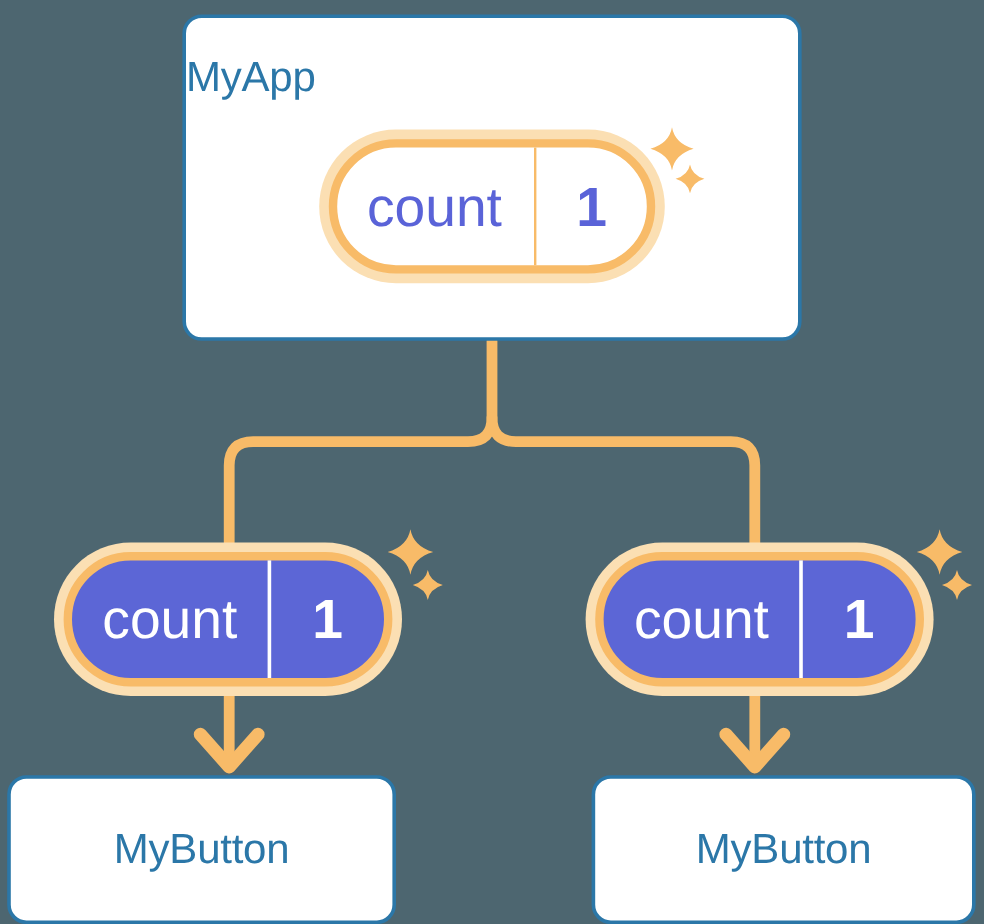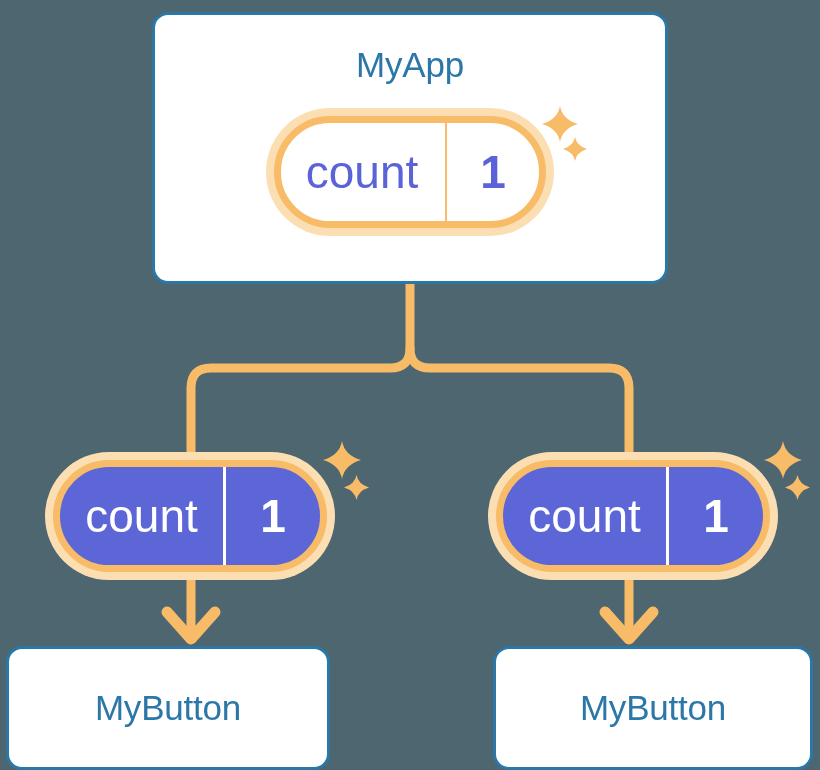--- a/index.html
+++ b/index.html
@@ -34,21 +34,20 @@
     border: 3px solid #2b77a8;
     border-radius: 14px;
     box-sizing: border-box;
     z-index: 3;
   }
   .card-title {
     color: #2b77a8;
     font-size: 35px;
     font-weight: 400;
     letter-spacing: -0.2px;
-    text-align: center;
     white-space: nowrap;
   }
   #app-card {
     left: 152px;
     top: 12px;
     width: 516px;
     height: 272px;
     border-radius: 16px;
   }
   #app-card .card-title {

